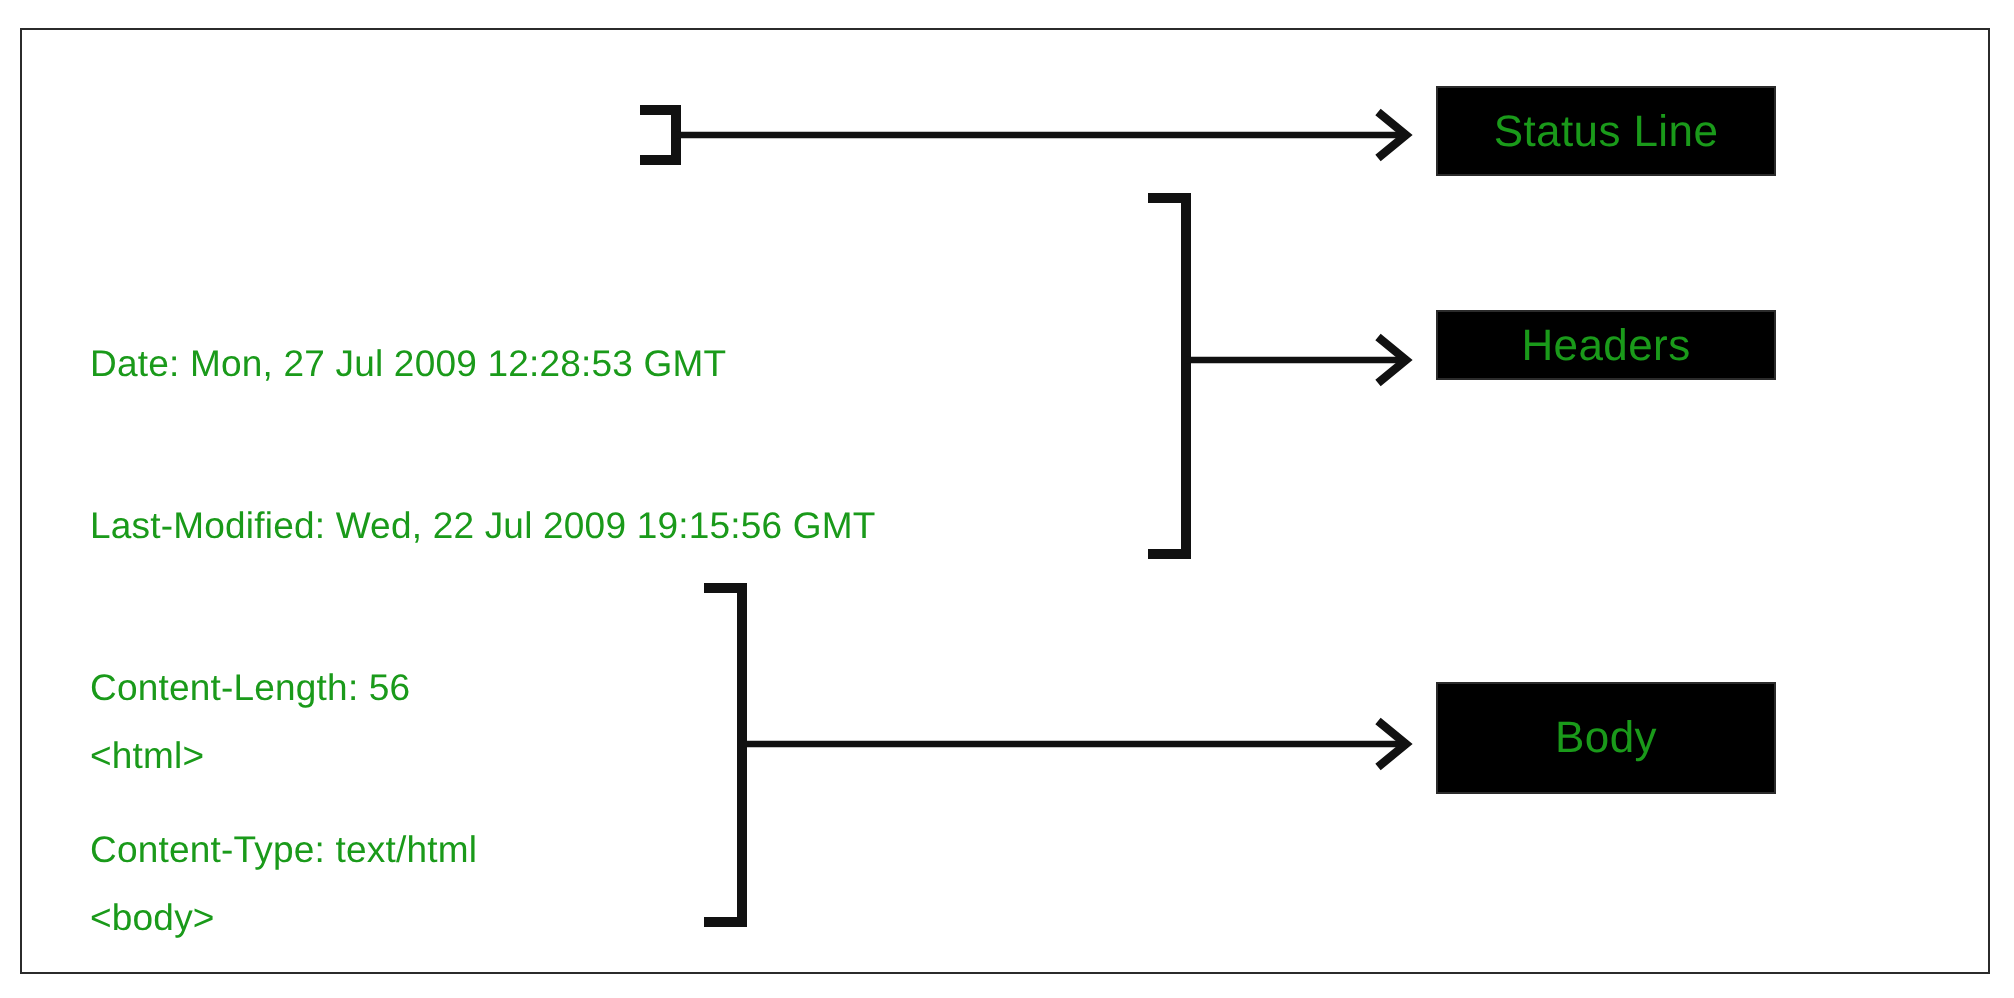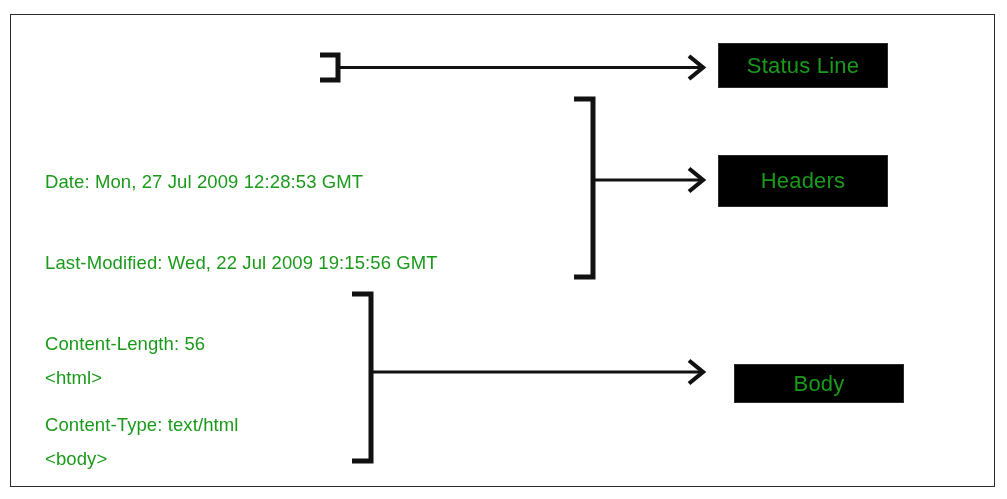--- a/index.html
+++ b/index.html
@@ -71,22 +71,22 @@
     box-sizing: border-box;
     display: flex;
     align-items: center;
     justify-content: center;
     color: #1a9a1a;
     font-family: "Liberation Sans", sans-serif;
     font-size: 22px;
     letter-spacing: 0.2px;
   }
   #box-status-line { top: 43px;  height: 45px; }
-  #box-headers     { top: 155px; height: 52px; }
-  #box-body        { top: 364px; height: 39px; margin-left: 16px; }
+  #box-headers     { top: 155px; height: 35px; }
+  #box-body        { top: 341px; height: 56px; }
 </style>
 </head>
 <body>
 
 <div id="stage">
 
   <div id="frame"></div>
 
 
   <div class="msg-block" id="headers-text">

